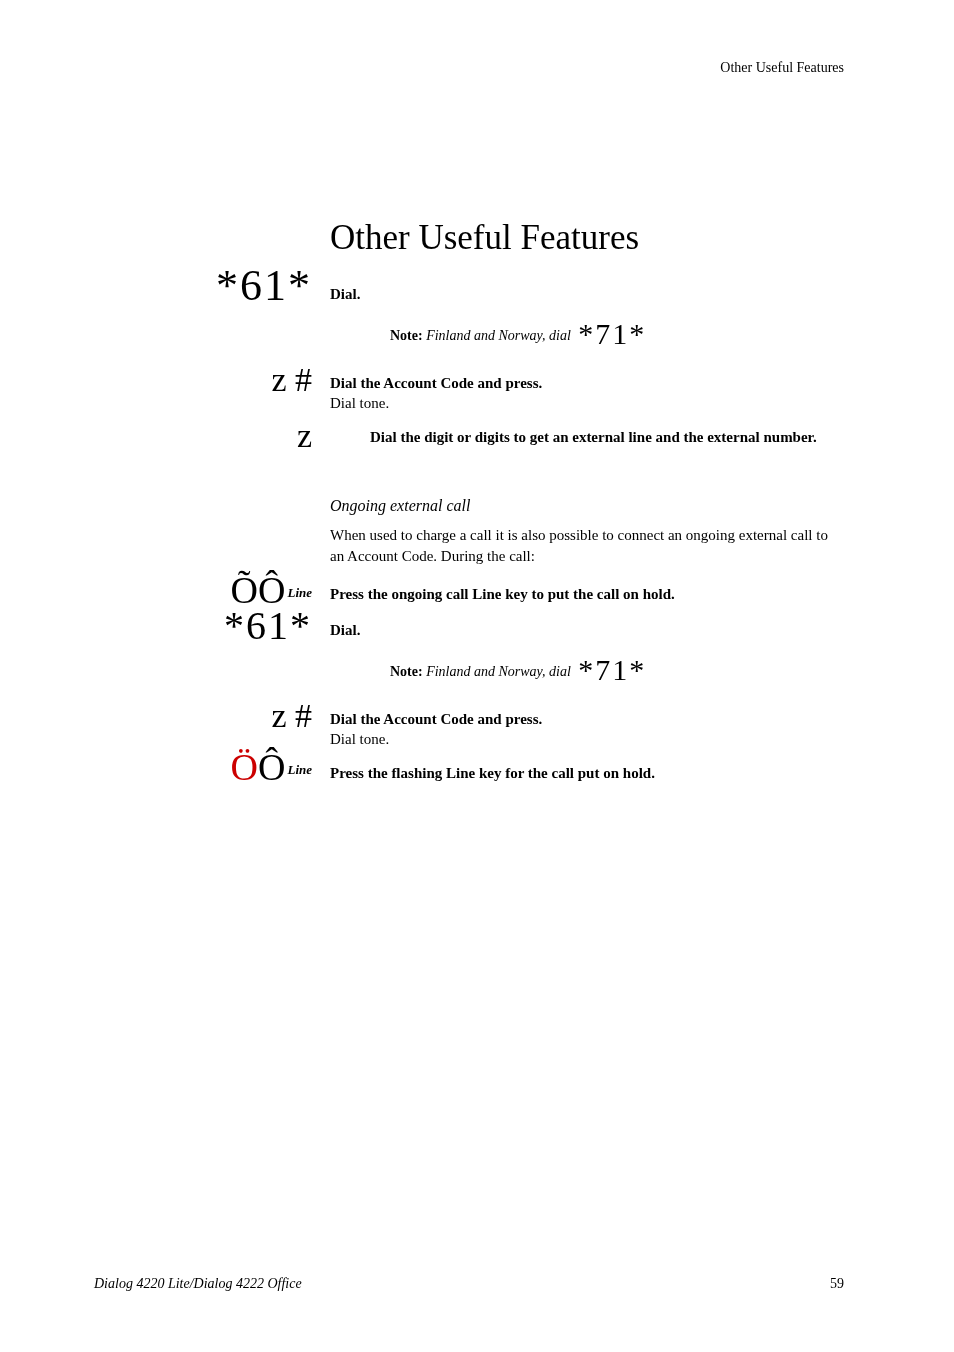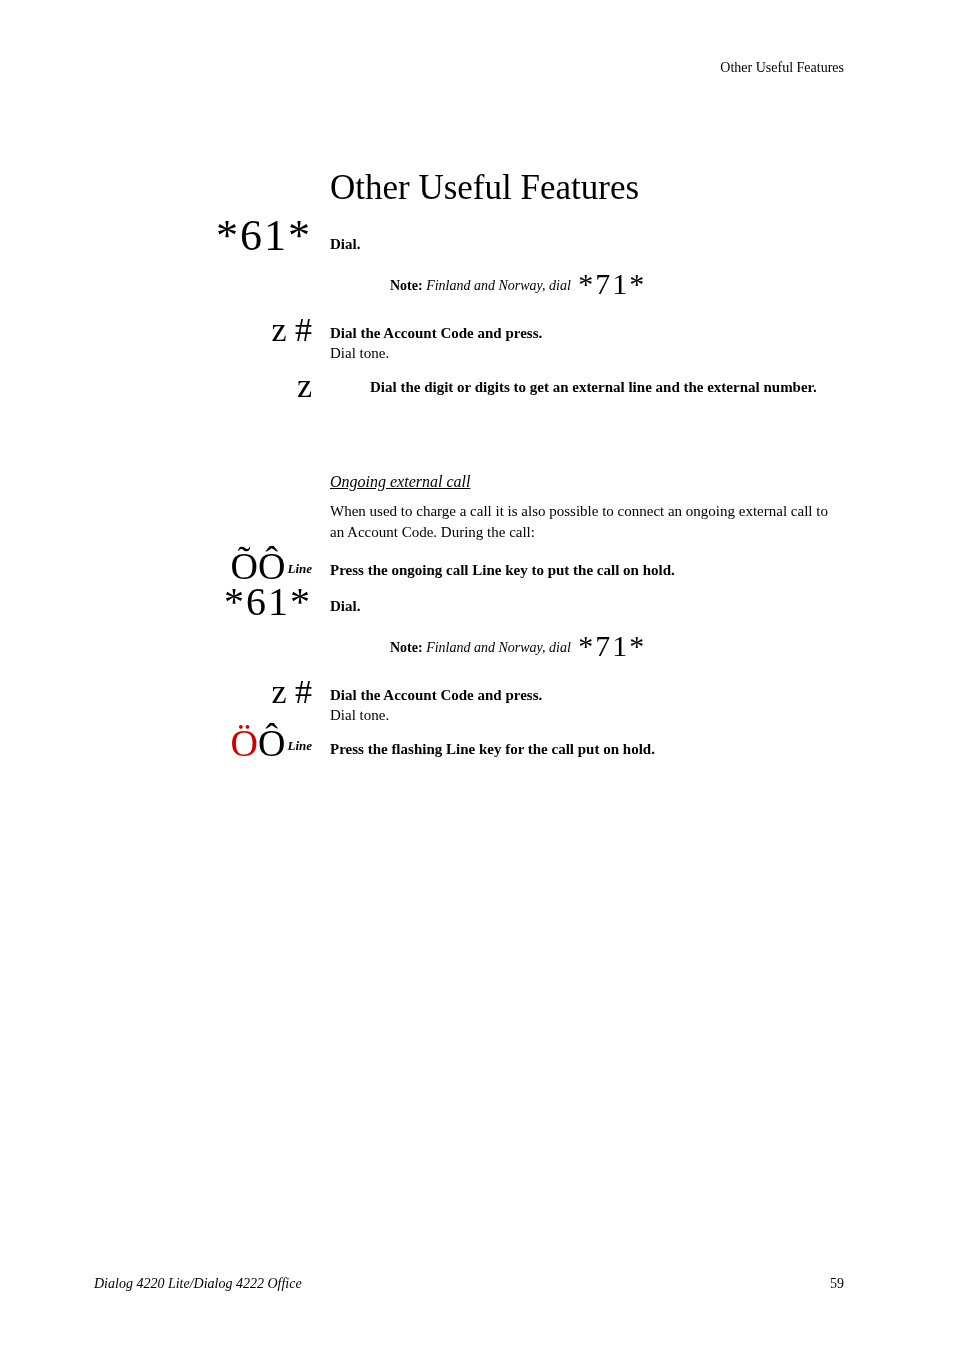--- a/index.html
+++ b/index.html
@@ -7,21 +7,21 @@
     padding: 0;
     font-family: "Times New Roman", Times, serif;
     color: #000;
     background: #fff;
   }
   .page {
     width: 954px;
     height: 1352px;
     position: relative;
     box-sizing: border-box;
-    padding: 38px 110px 50px 110px;
+    padding: 88px 110px 50px 110px;
   }
   .header-right {
     position: absolute;
     top: 60px;
     right: 110px;
     font-size: 14px;
   }
   .main-title {
     font-size: 35px;
     font-weight: normal;
@@ -76,24 +76,23 @@
   .note-label { font-weight: bold; }
   .note-ital { font-style: italic; }
   .note-code {
     font-size: 30px;
     vertical-align: -4px;
     letter-spacing: 2px;
     margin-left: 4px;
   }
   .subhead {
     font-style: italic;
-    text-decoration: underline;
     font-size: 16px;
     margin-left: 220px;
-    margin-top: 70px;
+    margin-top: 44px;
   }
   .line-keys {
     font-size: 38px;
     line-height: 0.95;
   }
   .line-label {
     font-size: 13px;
     font-style: italic;
     font-weight: bold;
     vertical-align: 6px;

